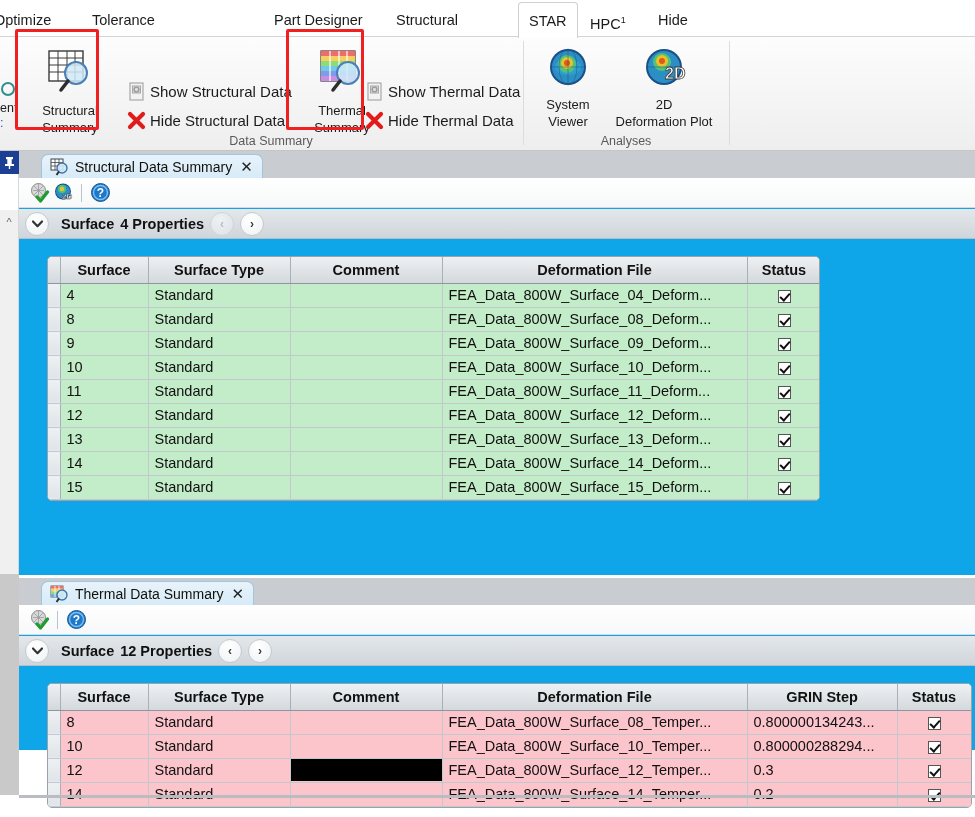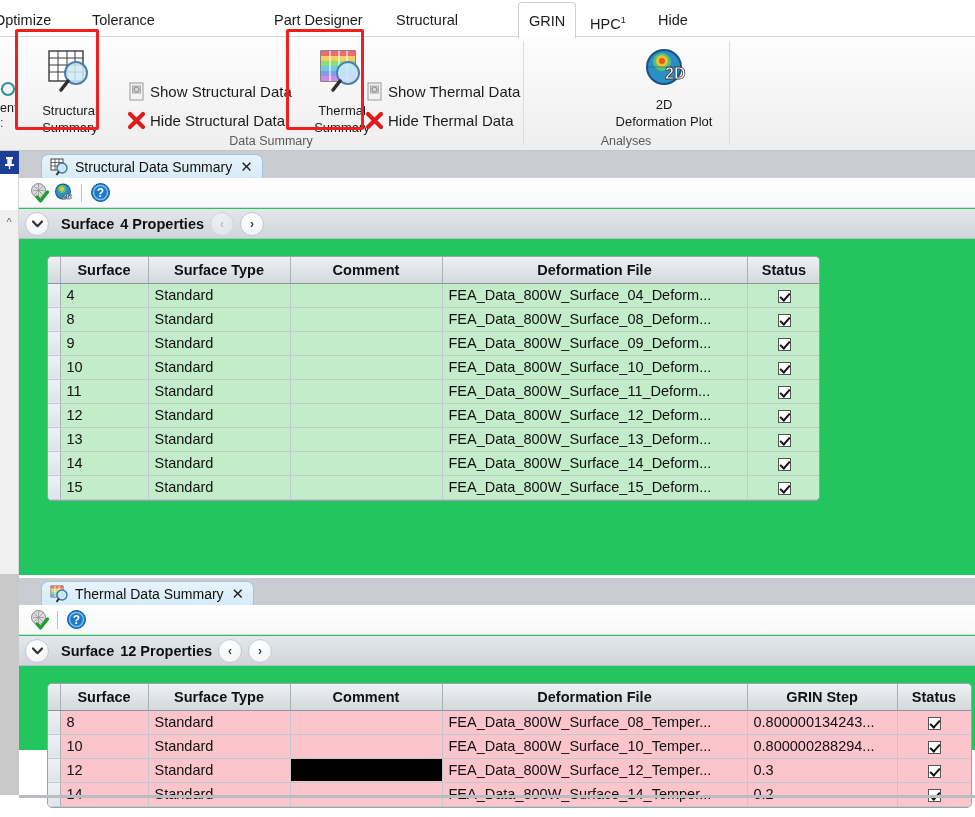--- a/index.html
+++ b/index.html
@@ -113,21 +113,21 @@
   }
   .partial-left {
     position:absolute; left:0; top:44px; width:19px; height:60px;
     font-size:12.5px; color:#1b1b1b; line-height:15px;
     overflow:hidden;
   }
 
   
   .panel {
     position: absolute;
-    background: #22c55e;
+    background: #0ea5e9;
   }
   .panel-tabstrip {
     position: absolute; left: 0; top: 0; width: 100%; height: 27px;
     background: #c9cdd1;
   }
   .panel-tab {
     position: absolute; left: 22px; top: 3px; height: 24px;
     background: linear-gradient(to bottom,#e8f3fb,#d6ebf8);
     border: 1px solid #9fc6dd;
     border-bottom: none;
@@ -235,21 +235,21 @@
     <div class="tab" style="left:186px;margin-top:41px;">
       <span>Libraries</span>
     </div>
     <div class="tab" style="left:270px;">
       <span>Part Designer</span>
     </div>
     <div class="tab" style="left:392px;">
       <span>Structural</span>
     </div>
     <div class="tab active" style="left:518px;">
-      <span>GRIN</span>
+      <span>STAR</span>
     </div>
     <div class="tab" style="left:586px;">
       <span>HPC</span><sup>1</sup>
     </div>
     <div class="tab" style="left:654px;">
       <span>Hide</span>
     </div>
   </div>
 
   <div class="ribbon">
@@ -339,20 +339,34 @@
         <span>Hide Thermal Data</span>
       </div>
 
       <div class="group-label">Data Summary</div>
     </div>
 
     <div class="group-sep" style="left:523px;"></div>
 
     <div class="ribbon-group" style="left:524px; width:204px;">
 
+      <div class="big-btn" style="left:8px; top:8px; width:72px;">
+        <svg width="46" height="46" viewBox="0 0 46 46">
+          <circle cx="23" cy="22" r="18" fill="#1a4f8a"></circle>
+          <circle cx="23" cy="22" r="16" fill="#2b8fc4"></circle>
+          <path d="M10 22 a13 8 0 0 1 26 0 a13 8 0 0 1 -26 0" fill="#2f9fd0"></path>
+          <circle cx="22" cy="19" r="9" fill="#52c27a"></circle>
+          <circle cx="22" cy="18" r="6" fill="#e8c22a"></circle>
+          <circle cx="22" cy="18" r="3" fill="#e05a1a"></circle>
+          <path d="M7 22 h32 M23 6 v32" stroke="#1a4f8a" stroke-width="1" opacity="0.5"></path>
+          <ellipse cx="23" cy="22" rx="9" ry="18" fill="none" stroke="#1a4f8a" stroke-width="1" opacity="0.45"></ellipse>
+        </svg>
+        <div class="lbl">System</div>
+        <div class="lbl">Viewer</div>
+      </div>
 
       <div class="big-btn" style="left:78px; top:8px; width:124px;">
         <svg width="46" height="46" viewBox="0 0 46 46">
           <circle cx="23" cy="22" r="18" fill="#1a4f8a"></circle>
           <circle cx="23" cy="22" r="16" fill="#2b8fc4"></circle>
           <circle cx="21" cy="17" r="9" fill="#52c27a"></circle>
           <circle cx="21" cy="16" r="6" fill="#e8c22a"></circle>
           <circle cx="21" cy="16" r="3" fill="#e05a1a"></circle>
           <path d="M7 22 h32" stroke="#1a4f8a" stroke-width="1" opacity="0.5"></path>
           <text x="24" y="34" font-family="Liberation Sans, sans-serif" font-size="16" font-weight="bold" fill="#ffffff" stroke="#3a3a3a" stroke-width="0.8">2D</text>

